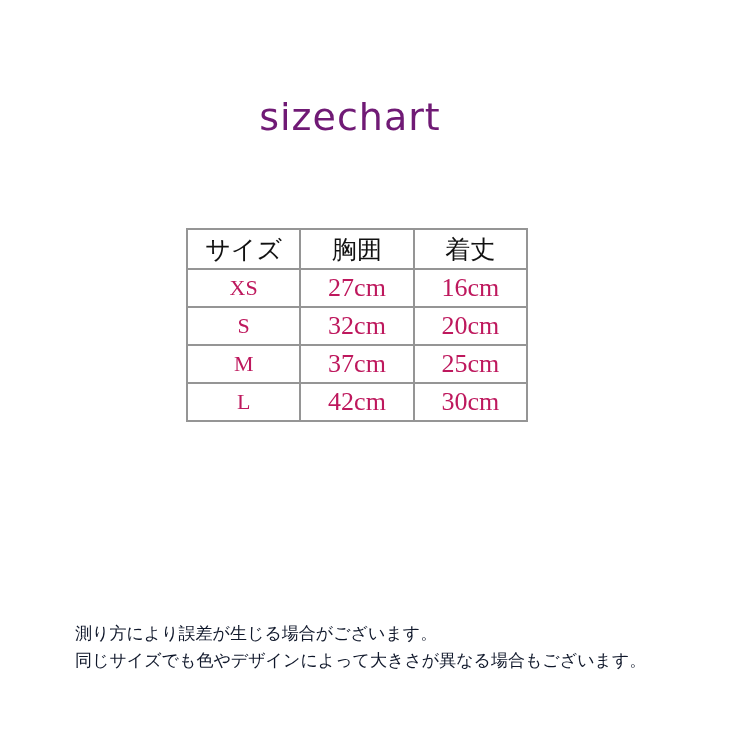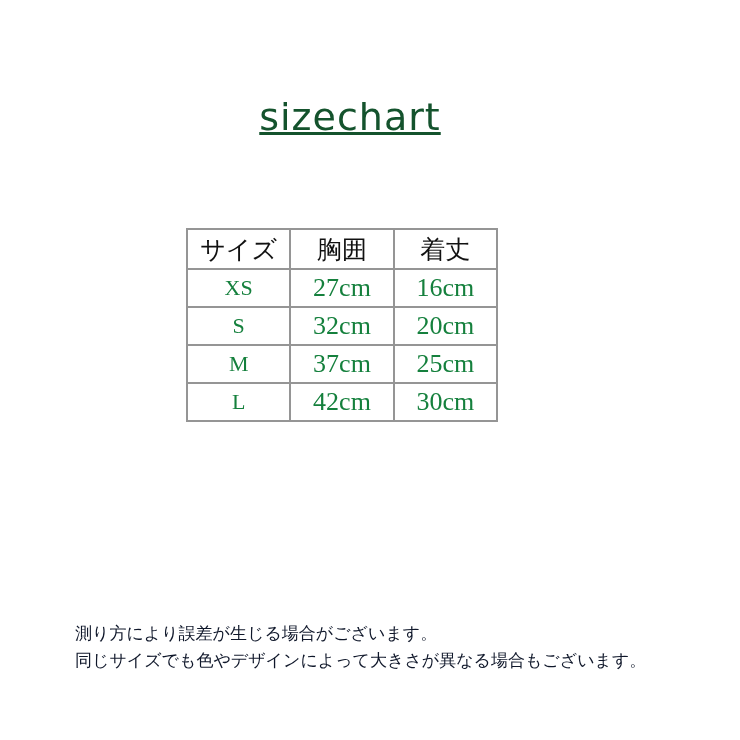--- a/index.html
+++ b/index.html
@@ -20,29 +20,28 @@
   }
   .title {
     position: absolute;
     top: 96px;
     left: 0;
     width: 700px;
     text-align: center;
     font-size: 38px;
     line-height: 42px;
     letter-spacing: 1px;
-    color: #14532d;
+    color: #701a75;
     font-family: "DejaVu Sans", "Liberation Sans", sans-serif;
-    text-decoration: underline;
   }
   table.sizechart {
     position: absolute;
     top: 228px;
     left: 186px;
-    width: 312px;
+    width: 342px;
     border-collapse: collapse;
     table-layout: fixed;
   }
   table.sizechart th,
   table.sizechart td {
     border: 2px solid #959595;
     text-align: center;
     vertical-align: middle;
     padding: 0;
     background: #ffffff;
@@ -51,21 +50,21 @@
     height: 38px;
     font-size: 25px;
     font-weight: normal;
     font-family: "Liberation Sans", "DejaVu Sans", sans-serif;
     color: #111111;
   }
   table.sizechart td {
     height: 36px;
     font-family: "Liberation Serif", "DejaVu Serif", serif;
     font-size: 26px;
-    color: #15803d;
+    color: #be185d;
   }
   table.sizechart td.size-col {
     font-size: 22px;
   }
   .notes {
     position: absolute;
     top: 620px;
     left: 75px;
     width: 640px;
     font-size: 17px;

